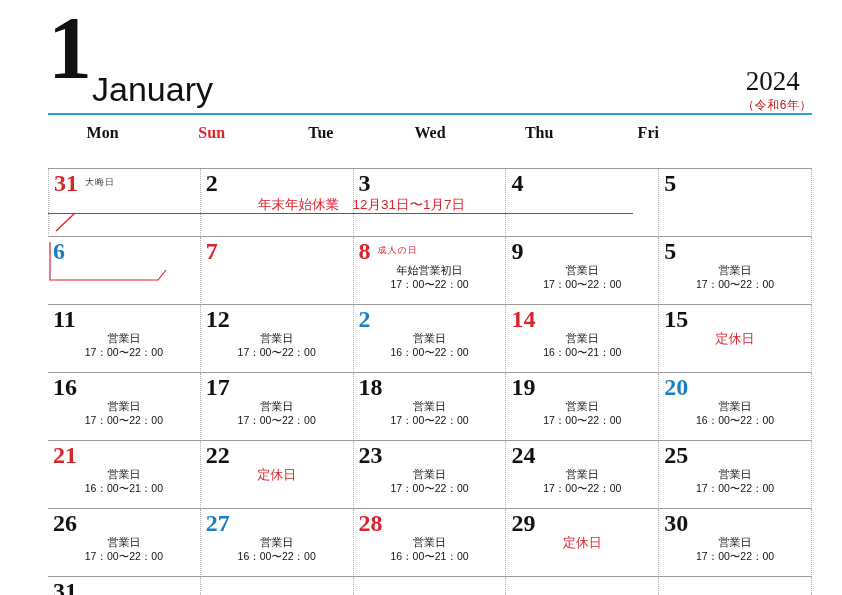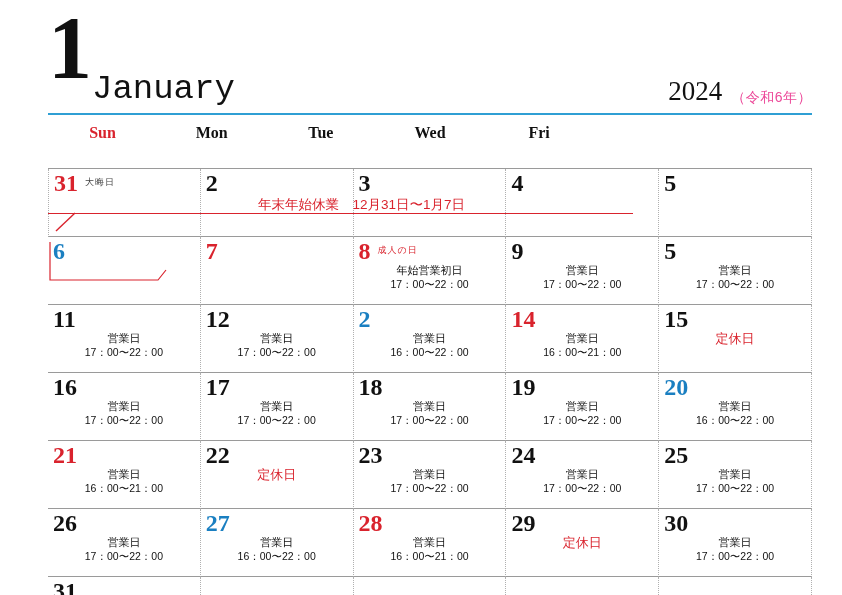--- a/index.html
+++ b/index.html
@@ -29,36 +29,37 @@
     line-height: 1;
     color: #111;
     font-family: "Liberation Serif", serif;
     letter-spacing: -2px;
   }
   .month-name {
     position: absolute;
     left: 44px; top: 52px;
     font-size: 34px;
     color: #111;
-    font-family: Liberation Mono, monospace;
+    font-family: Liberation Sans, sans-serif;
   }
   .year-wrap {
     position: absolute;
-    right: 0; top: 58px;
+    right: 0; top: 48px;
     display: flex;
-    align-items: flex-end;
+    align-items: center;
+    flex-direction: column;
   }
   .year {
     font-size: 27px;
     font-family: "Liberation Serif", serif;
     color: #111;
   }
   .era {
-    font-size: 14px;
-    color: #ec4899;
+    font-size: 12px;
+    color: #b91c1c;
     margin-left: 9px;
     letter-spacing: 0.5px;
   }
 
   .rule {
     position: absolute;
     left: 48px; right: 30px; top: 113px;
     height: 2px;
     background: #2f9fd4;
   }
@@ -179,24 +180,25 @@
     <div class="month-name">January</div>
     <div class="year-wrap">
       <span class="year">2024</span>
       <span class="era">（令和6年）</span>
     </div>
   </div>
 
   <div class="rule"></div>
 
   <div class="dow-row">
+      <div class="dow ">Mon</div>
       <div class="dow sun">Sun</div>
-      <div class="dow ">Mon</div>
       <div class="dow ">Tue</div>
       <div class="dow ">Wed</div>
+      <div class="dow ">Thu</div>
       <div class="dow ">Fri</div>
     </div>
 
   <div class="grid">
       <div class="cell"><span class="daynum red">31</span><span class="holiday ">大晦日</span><div class="slash">
           <svg width="22" height="20">
             <line x1="1" y1="19" x2="20" y2="1" stroke="#d9232d" stroke-width="1.4"></line>
           </svg>
         </div></div>
       <div class="cell"><span class="daynum gray">2</span></div>

